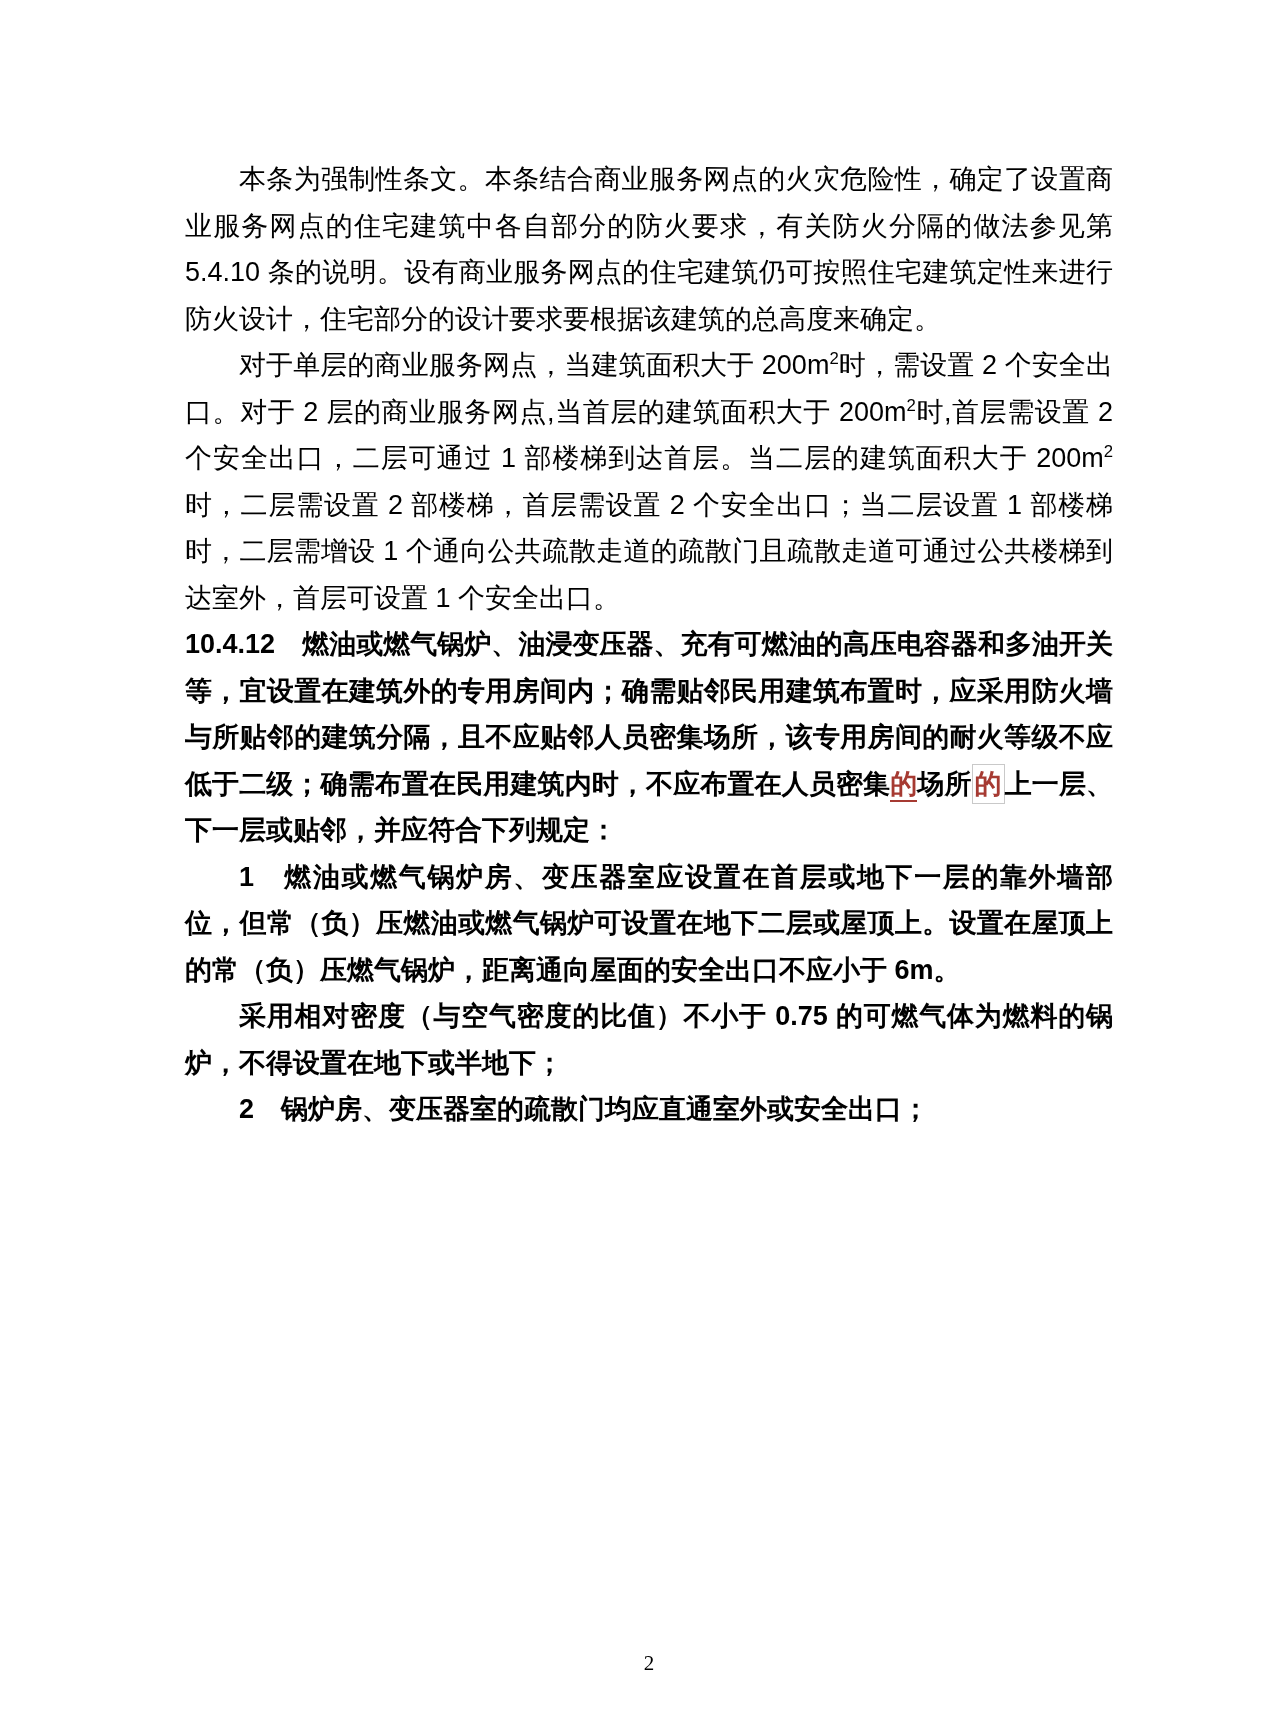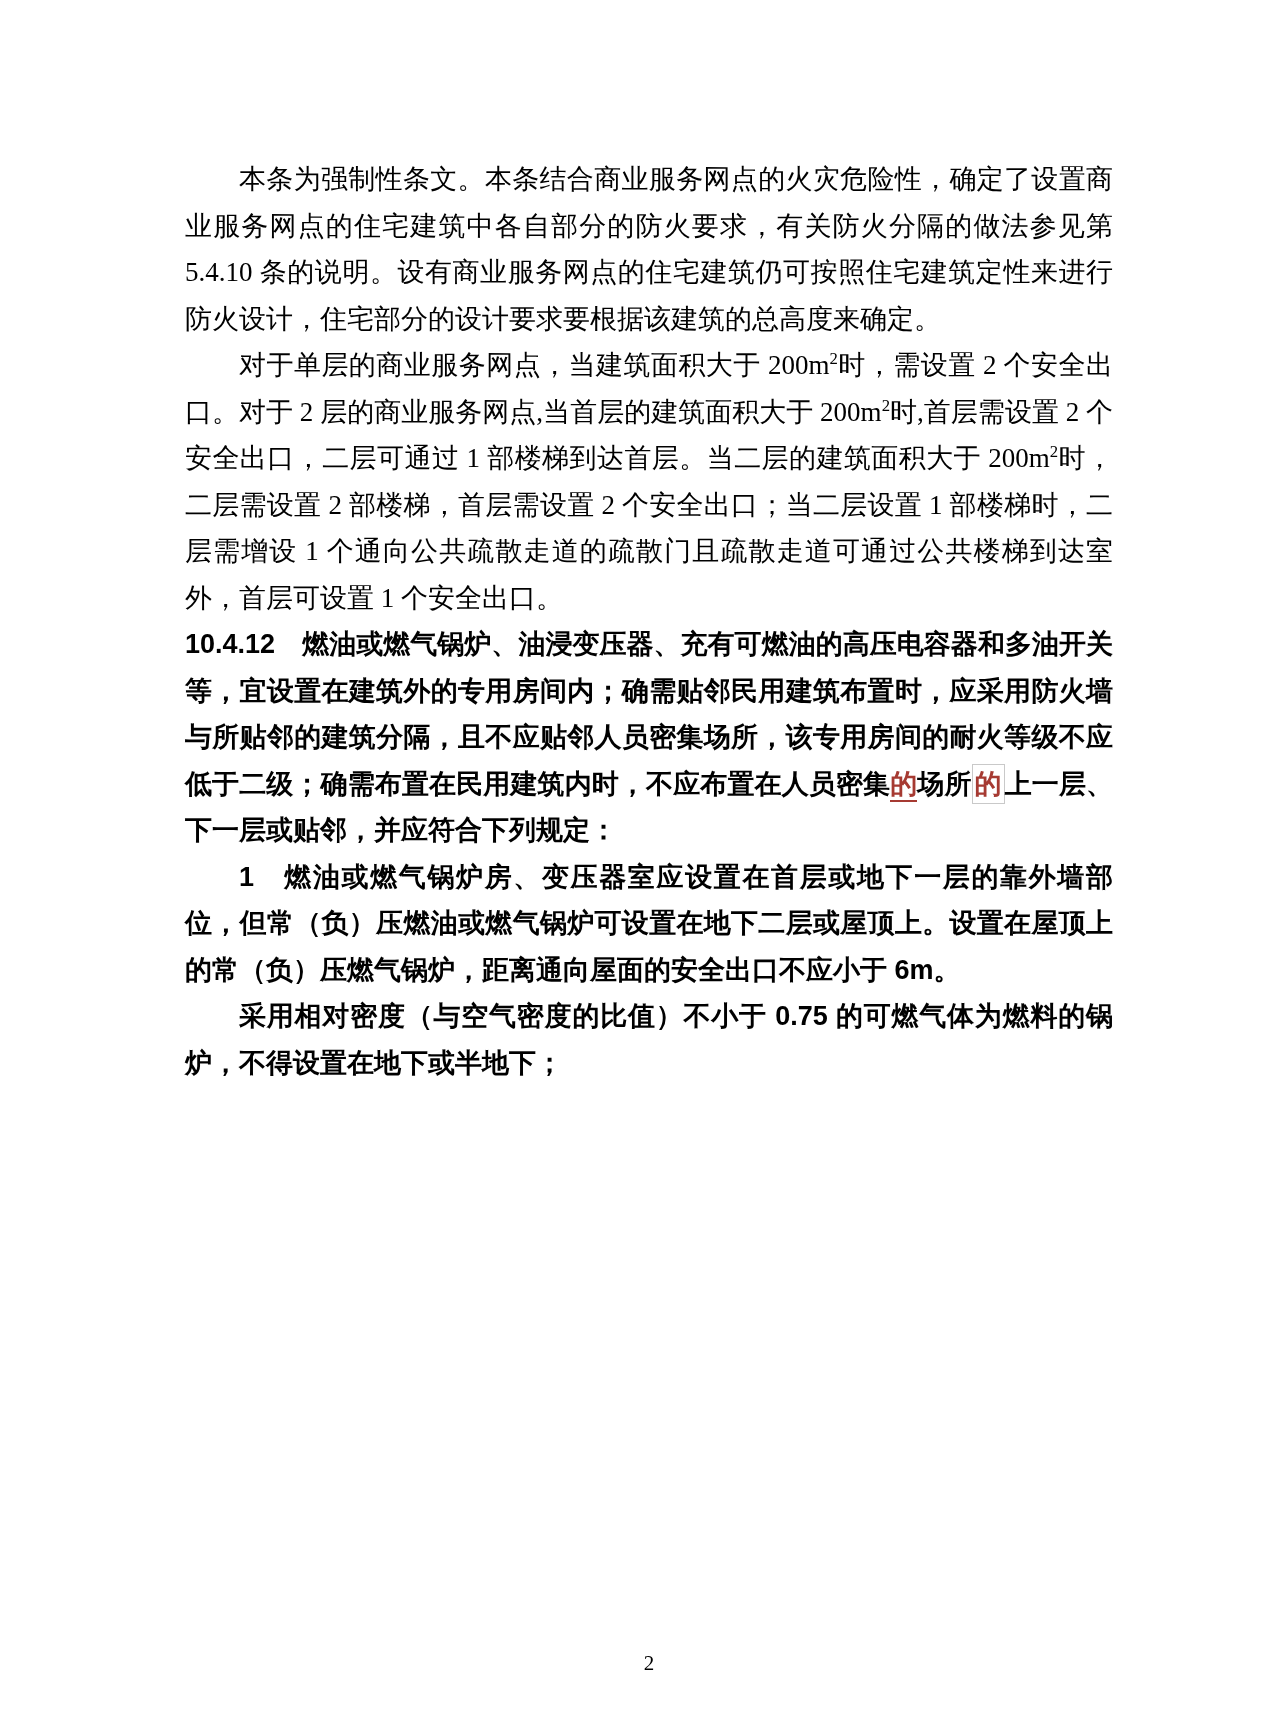--- a/index.html
+++ b/index.html
@@ -22,21 +22,21 @@
   }
   .heading {
     font-family: "Liberation Sans", "DejaVu Sans", sans-serif;
     font-weight: bold;
   }
   .doc p {
     text-align: justify;
     text-justify: inter-ideograph;
   }
   p.explain {
-    font-family: Liberation Serif, serif;
+    font-family: Liberation Sans, sans-serif;
   }
   p.clause {
     font-family: "Liberation Sans", "DejaVu Sans", sans-serif;
     font-weight: bold;
   }
   p.indent { text-indent: 2em; }
   .doc sup {
     font-size: 0.62em;
     line-height: 0;
     vertical-align: super;
@@ -64,15 +64,16 @@
 </style>
 </head>
 <body style="background: rgb(255, 255, 255); color: rgb(0, 0, 0);">
 
 <div class="doc">
   <p class="explain indent"><span>本条为强制性条文。本条结合商业服务网点的火灾危险性，确定了设置商业服务网点的住宅建筑中各自部分的防火要求，有关防火分隔的做法参见第 5.4.10 条的说明。设有商业服务网点的住宅建筑仍可按照住宅建筑定性来进行防火设计，住宅部分的设计要求要根据该建筑的总高度来确定。</span></p>
   <p class="explain indent"><span>对于单层的商业服务网点，当建筑面积大于 200m</span><sup>2</sup><span>时，需设置 2 个安全出口。对于 2 层的商业服务网点,当首层的建筑面积大于 200m</span><sup>2</sup><span>时,首层需设置 2 个安全出口，二层可通过 1 部楼梯到达首层。当二层的建筑面积大于 200m</span><sup>2</sup><span>时，二层需设置 2 部楼梯，首层需设置 2 个安全出口；当二层设置 1 部楼梯时，二层需增设 1 个通向公共疏散走道的疏散门且疏散走道可通过公共楼梯到达室外，首层可设置 1 个安全出口。</span></p>
   <p class="clause"><span>10.4.12　</span><span>燃油或燃气锅炉、油浸变压器、充有可燃油的高压电容器和多油开关等，宜设置在建筑外的专用房间内；确需贴邻民用建筑布置时，应采用防火墙与所贴邻的建筑分隔，且不应贴邻人员密集场所，该专用房间的耐火等级不应低于二级；确需布置在民用建筑内时，不应布置在人员密集</span><span class="run-ins">的</span><span>场所</span><span class="run-box">的</span><span>上一层、下一层或贴邻，并应符合下列规定：</span></p>
   <p class="clause indent"><span>1　</span><span>燃油或燃气锅炉房、变压器室应设置在首层或地下一层的靠外墙部位，但常（负）压燃油或燃气锅炉可设置在地下二层或屋顶上。设置在屋顶上的常（负）压燃气锅炉，距离通向屋面的安全出口不应小于 6m。</span></p>
   <p class="clause indent"><span>采用相对密度（与空气密度的比值）不小于 0.75 的可燃气体为燃料的锅炉，不得设置在地下或半地下；</span></p>
+  <p class="clause indent"><span>2　</span><span>锅炉房、变压器室的疏散门均应直通室外或安全出口；</span></p>
 </div>
 
 <div class="footer">2</div>
 
 </body></html>

